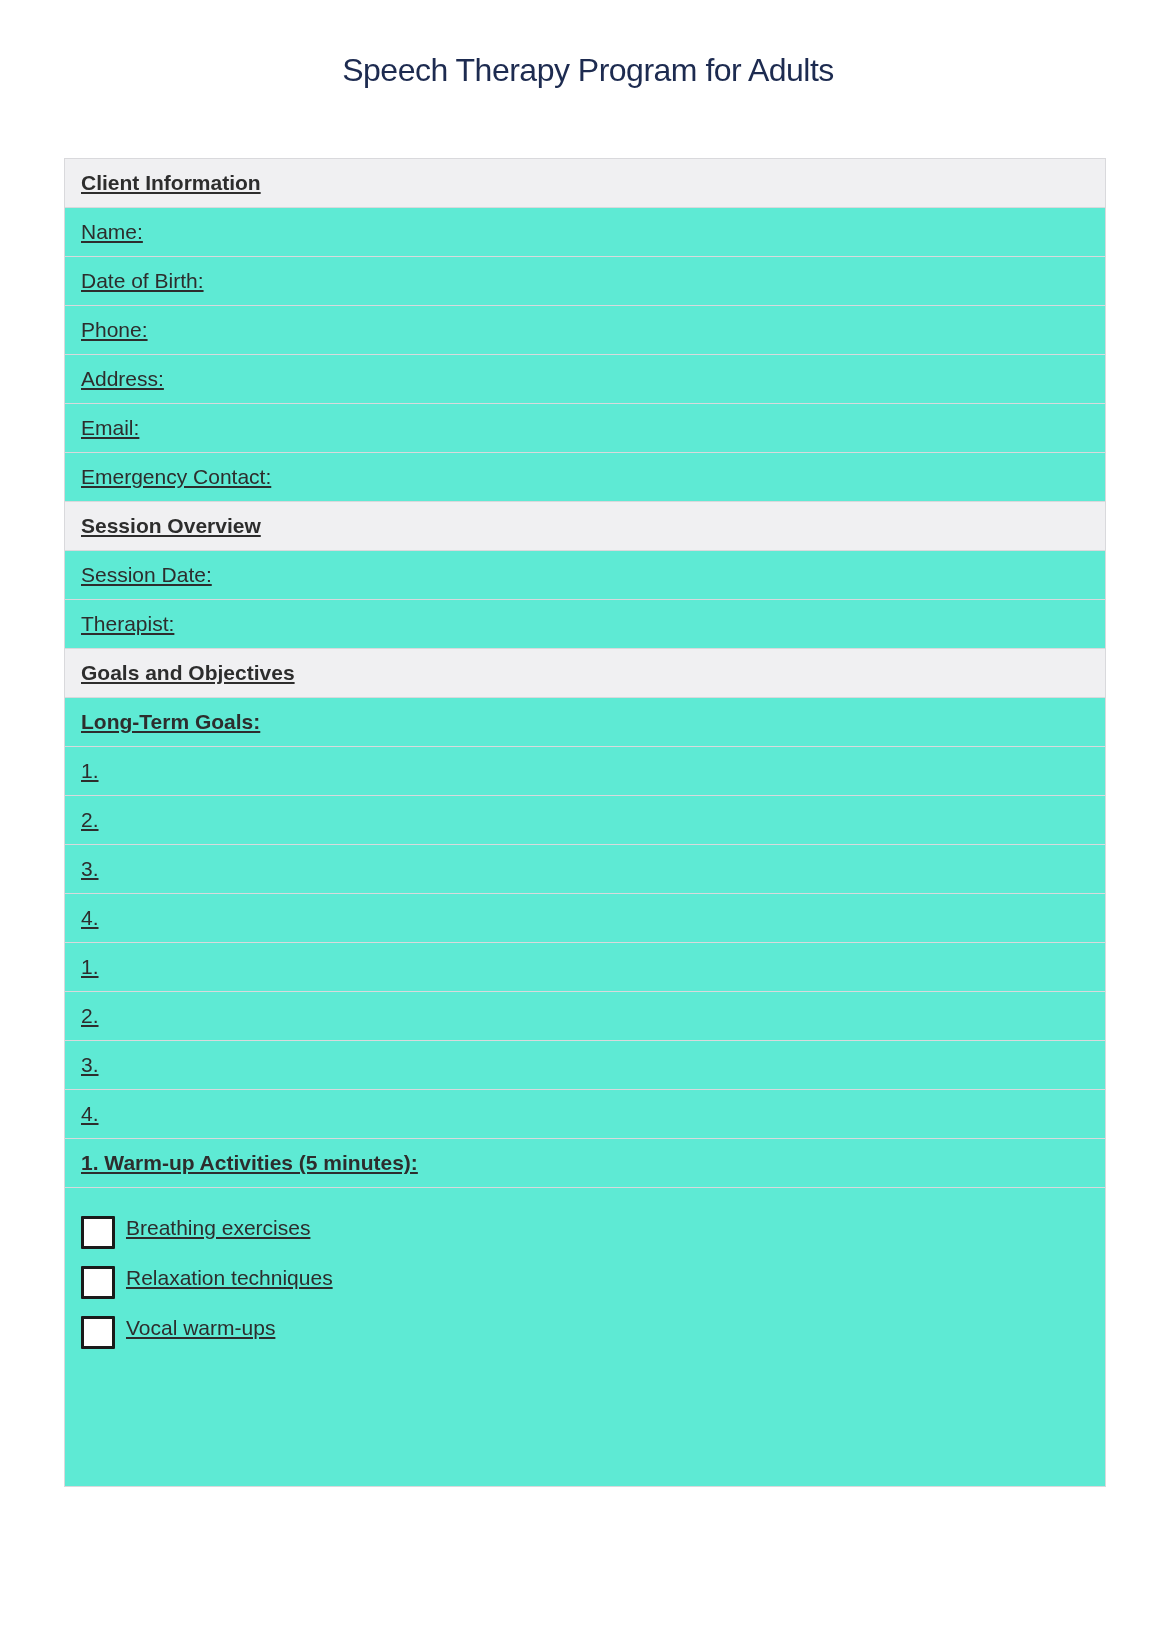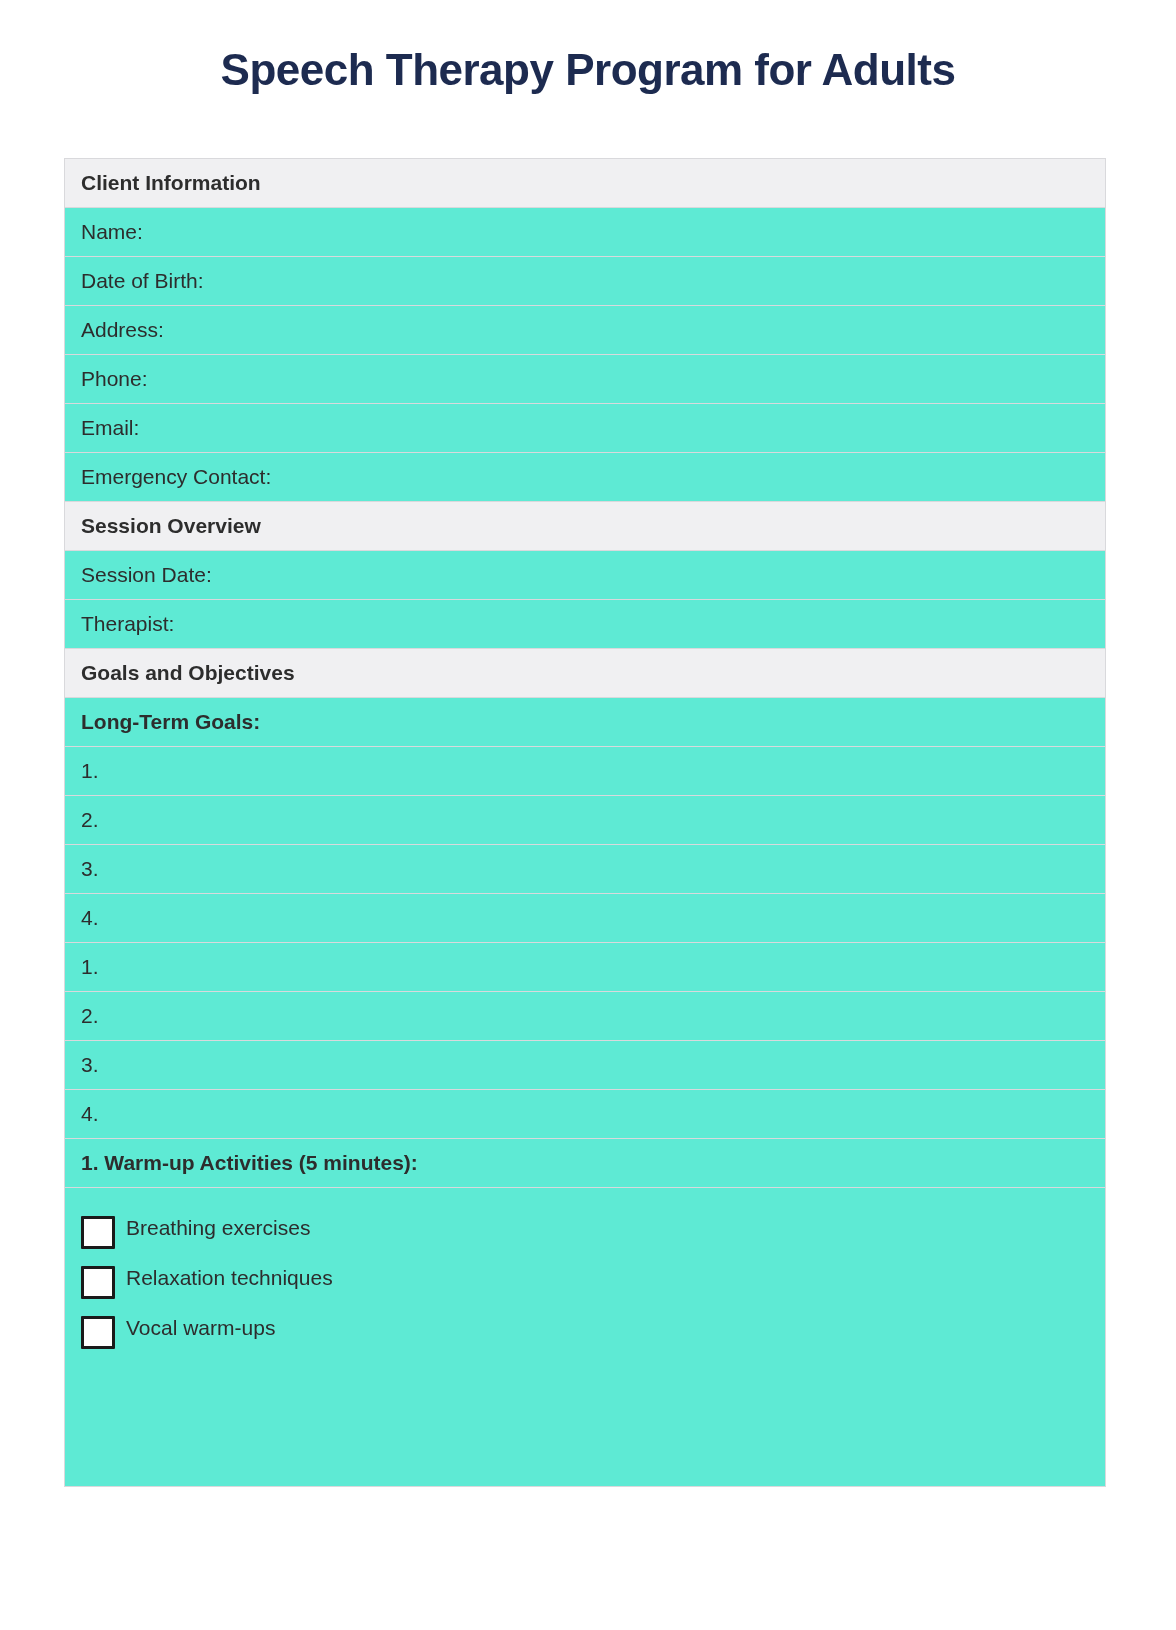--- a/index.html
+++ b/index.html
@@ -14,31 +14,32 @@
   body{
     width:1176px;
     height:1630px;
     background:var(--page-bg);
     font-family:"Liberation Sans","DejaVu Sans",sans-serif;
     color:var(--text-color);
   }
   h1.doc-title{
     margin:46px 0 0 0;
     text-align:center;
-    font-size:44px;
+    font-size:32px;
     line-height:48px;
-    font-weight:bold;
+    font-weight:normal;
     color:var(--title-color);
     letter-spacing:-0.5px;
   }
   table.program-table{
     border-collapse:collapse;
     table-layout:fixed;
     width:1042px;
     margin:64px 0 0 64px;
+    text-decoration:underline;
   }
   td.cell{
     border:1px solid var(--border-color);
     height:48px;
     padding:0 16px;
     font-size:21px;
     vertical-align:middle;
     background:#5eead4;
   }
   td.section{
@@ -82,24 +83,24 @@
     <tr>
         <td class="cell section">Client Information</td>
       </tr>
     <tr>
         <td class="cell field">Name:</td>
       </tr>
     <tr>
         <td class="cell field">Date of Birth:</td>
       </tr>
     <tr>
-        <td class="cell field">Address:</td>
+        <td class="cell field">Phone:</td>
       </tr>
     <tr>
-        <td class="cell field">Phone:</td>
+        <td class="cell field">Address:</td>
       </tr>
     <tr>
         <td class="cell field">Email:</td>
       </tr>
     <tr>
         <td class="cell field">Emergency Contact:</td>
       </tr>
     <tr>
         <td class="cell section">Session Overview</td>
       </tr>

